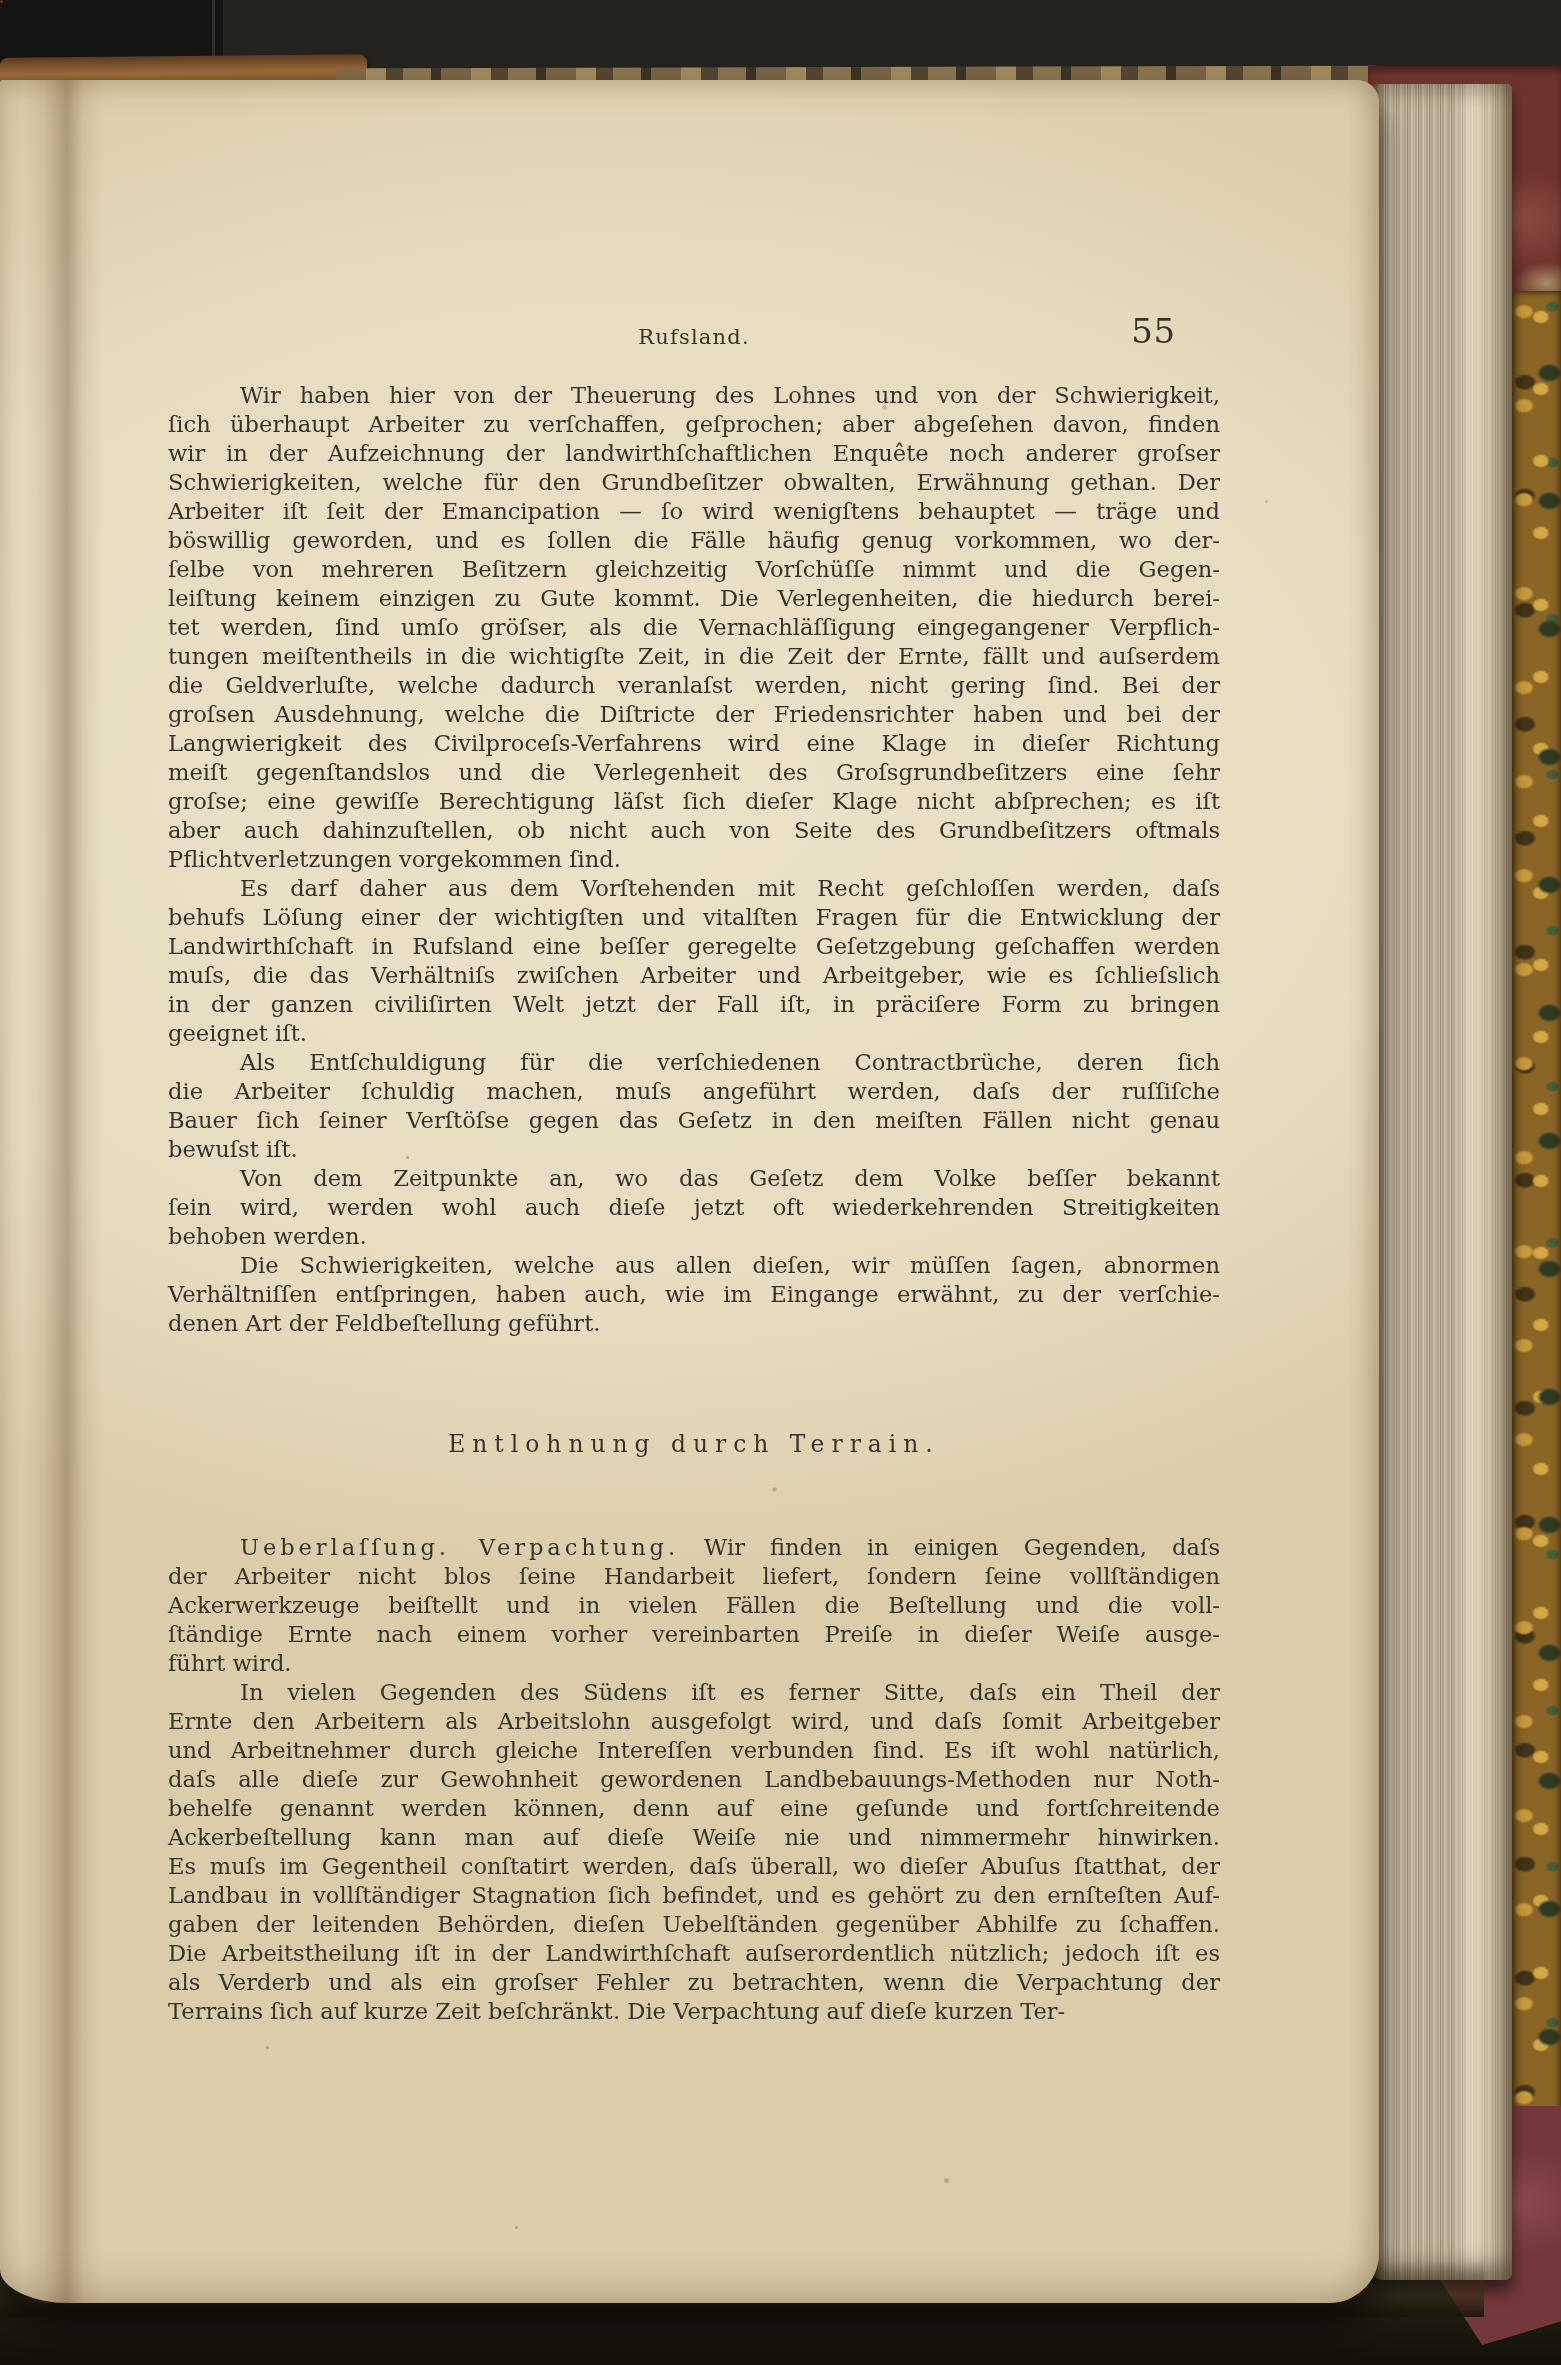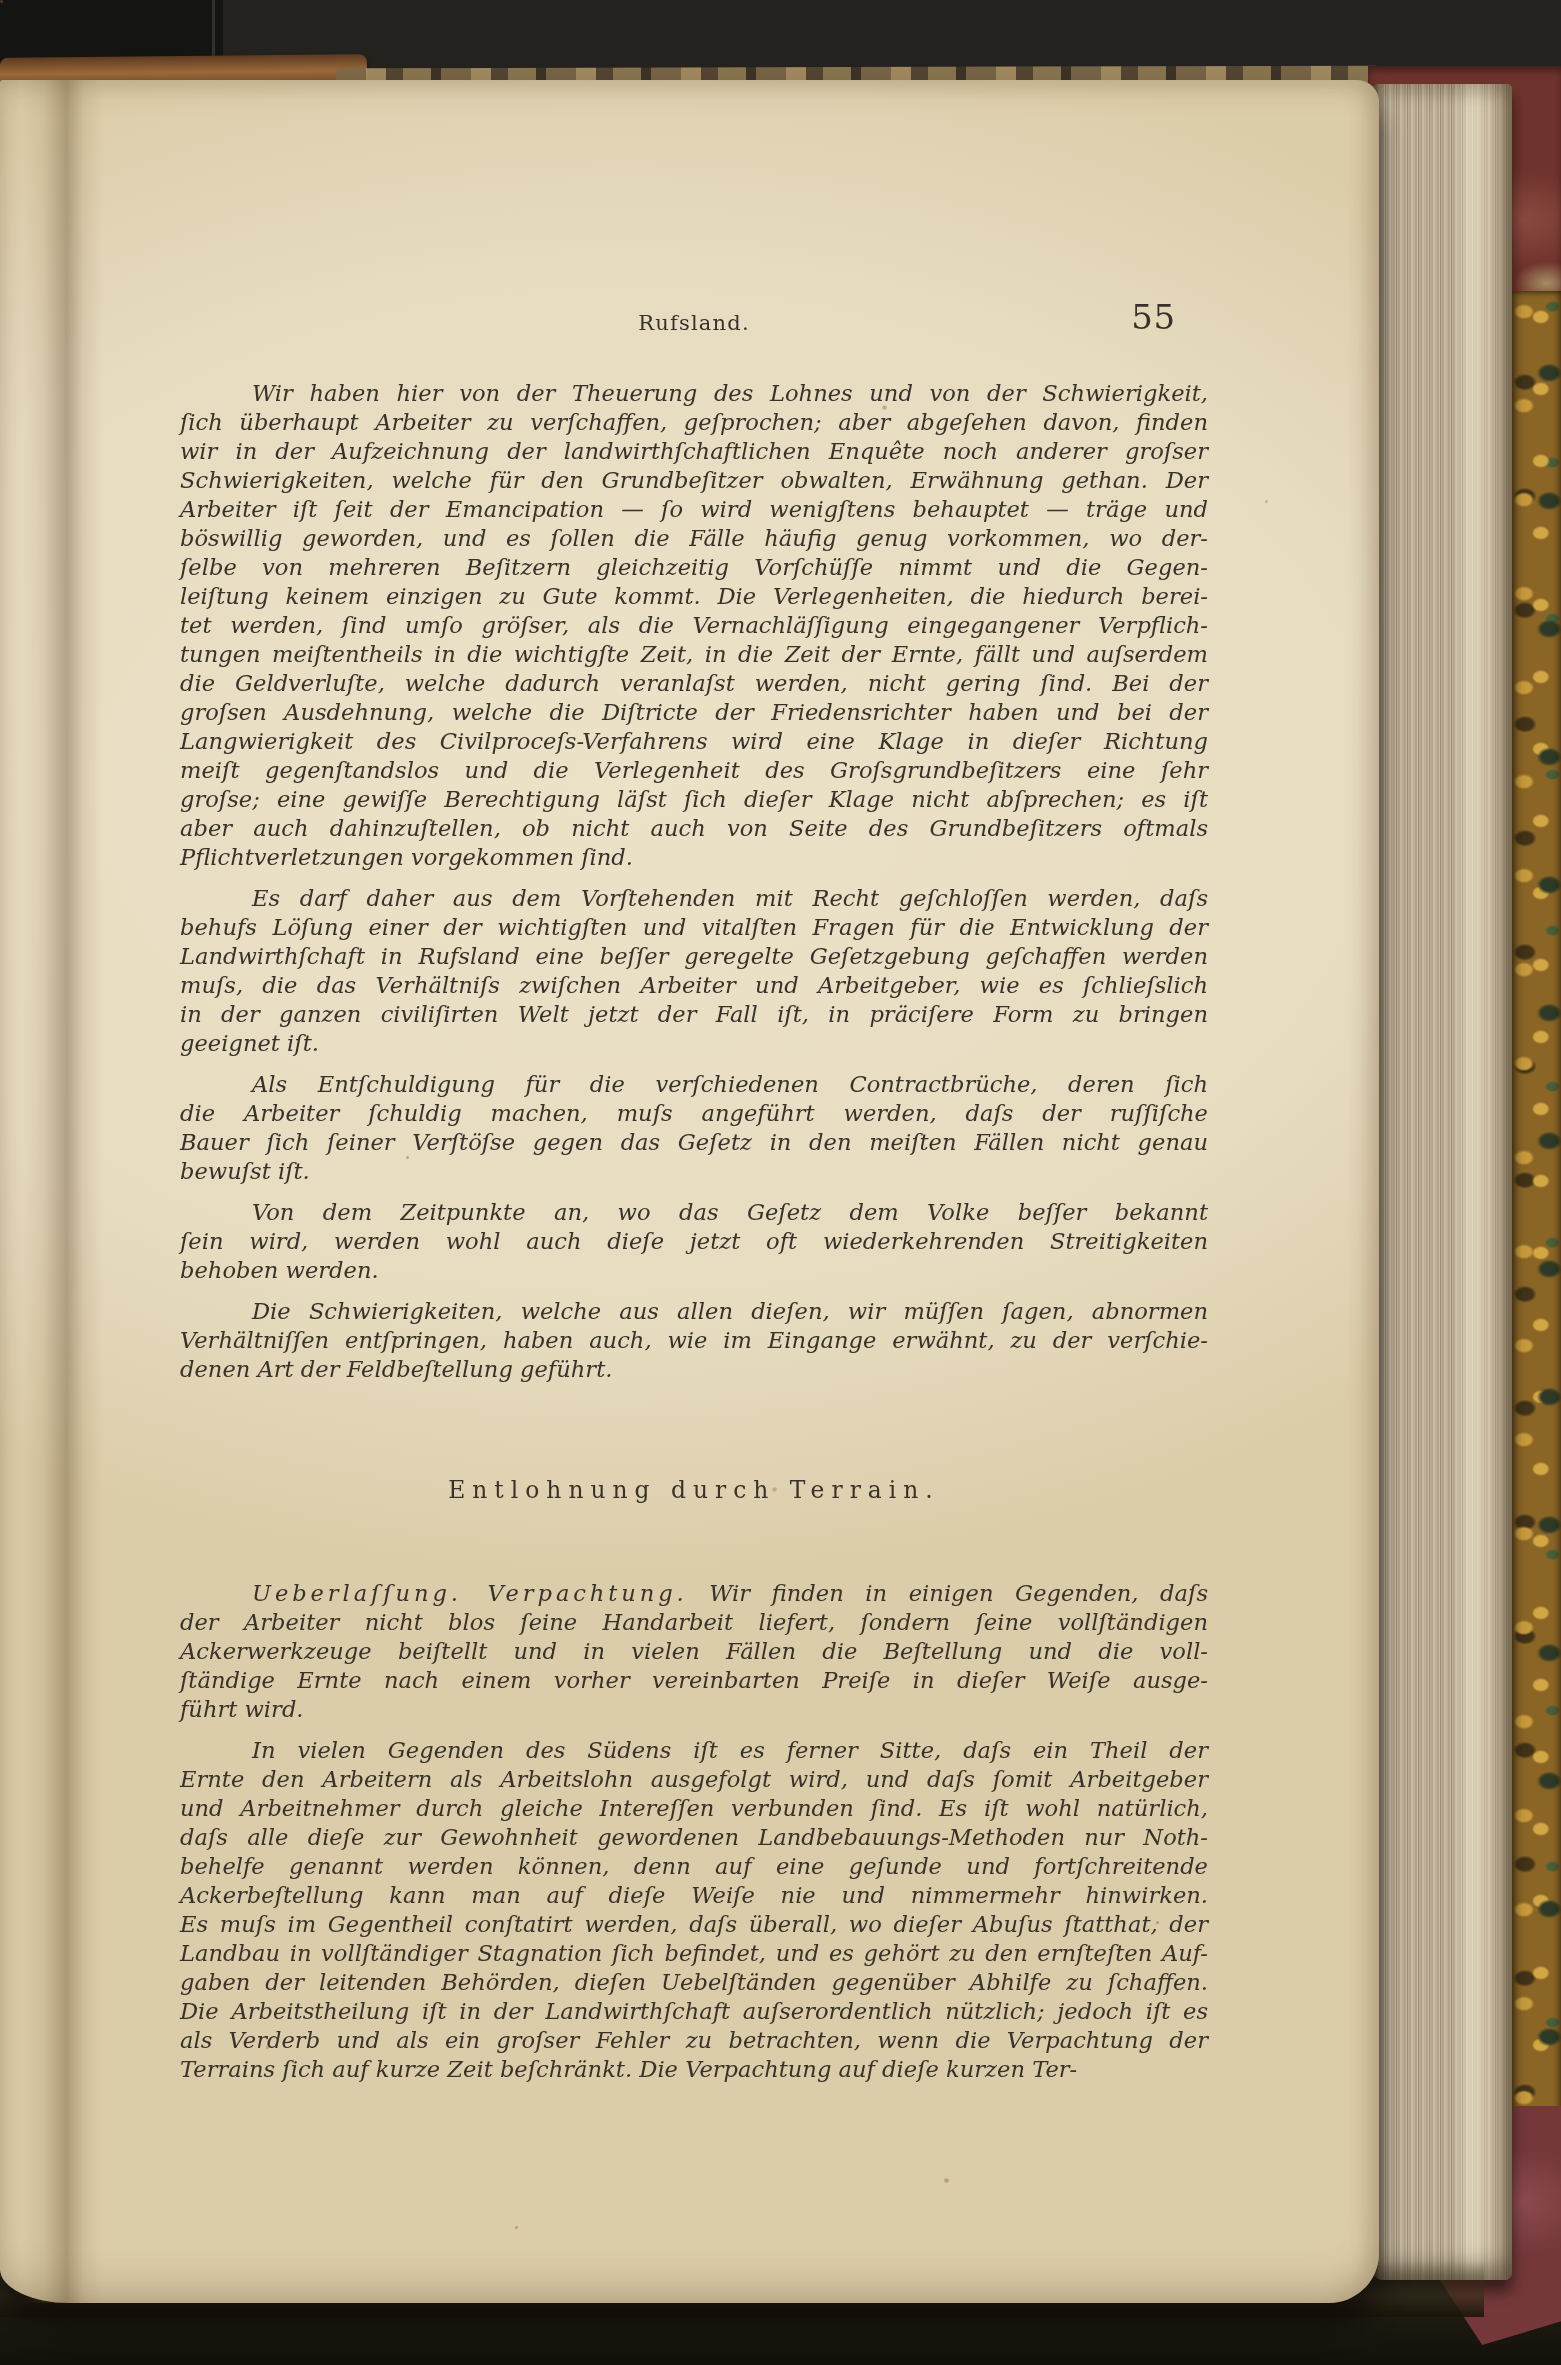--- a/index.html
+++ b/index.html
@@ -56,27 +56,27 @@
                inset -11px 0 20.3px rgba(110,85,50,.18), 0 23.4px 26.6px rgba(10,8,5,.65);}
   .gutter{position:absolute;left:22px;top:80px;width:81px;height:2223px;pointer-events:none;
     background:linear-gradient(90deg, rgba(0,0,0,0) 0, rgba(130,100,60,.16) 28%, rgba(100,75,45,.40) 55%, rgba(130,100,60,.14) 76%, rgba(0,0,0,0) 100%);}
   .specks{position:absolute;left:0;top:0;width:3.1px;height:3.1px;border-radius:50%;background:rgba(140,90,40,.55);
     box-shadow:883px 406px 0 0.8px rgba(150,100,45,.4), 406px 1156px 0 0 rgba(140,90,40,.45),
                773px 1488px 0 0.8px rgba(160,110,50,.4), 1156px 1921px 0 0 rgba(150,95,40,.5),
                266px 2046px 0 0 rgba(140,90,40,.4), 945px 2179px 0 0.8px rgba(150,100,45,.45),
                515px 2226px 0 0 rgba(140,90,40,.4), 1265px 500px 0 0 rgba(150,100,45,.35);}
 
   
-  .content{position:absolute;left:0;top:80px;width:1379px;height:2223px;color:var(--ink,#39322a);}
+  .content{position:absolute;left:0;top:94px;width:1379px;height:2223px;color:var(--ink,#39322a);}
   .page-header{position:absolute;left:168px;top:222px;width:1052px;height:47px;}
   .running-title{text-align:center;font-size:21px;letter-spacing:1.2px;padding-top:9.4px;}
   .page-number{position:absolute;right:44px;top:-4.7px;font-size:34px;letter-spacing:0.8px;margin-left:47px;}
   .body-flow{position:absolute;left:168px;top:287px;width:1052px;font-size:22.6px;line-height:29px;
     text-rendering:optimizeLegibility;}
-  .paragraph{margin:12px;font-style:italic;}
+  .paragraph{margin:0;}
   .line{text-align:justify;text-align-last:justify;white-space:nowrap;}
   .line{white-space:normal;}
   .line.first{text-indent:72px;}
   .line.lastline{text-align-last:left;}
   .lead{letter-spacing:3.9px;}
   .section-heading{text-align:center;letter-spacing:7px;font-size:23.4px;margin:92px 0 74px 0;}
 </style>
 </head>
 <body>
 

